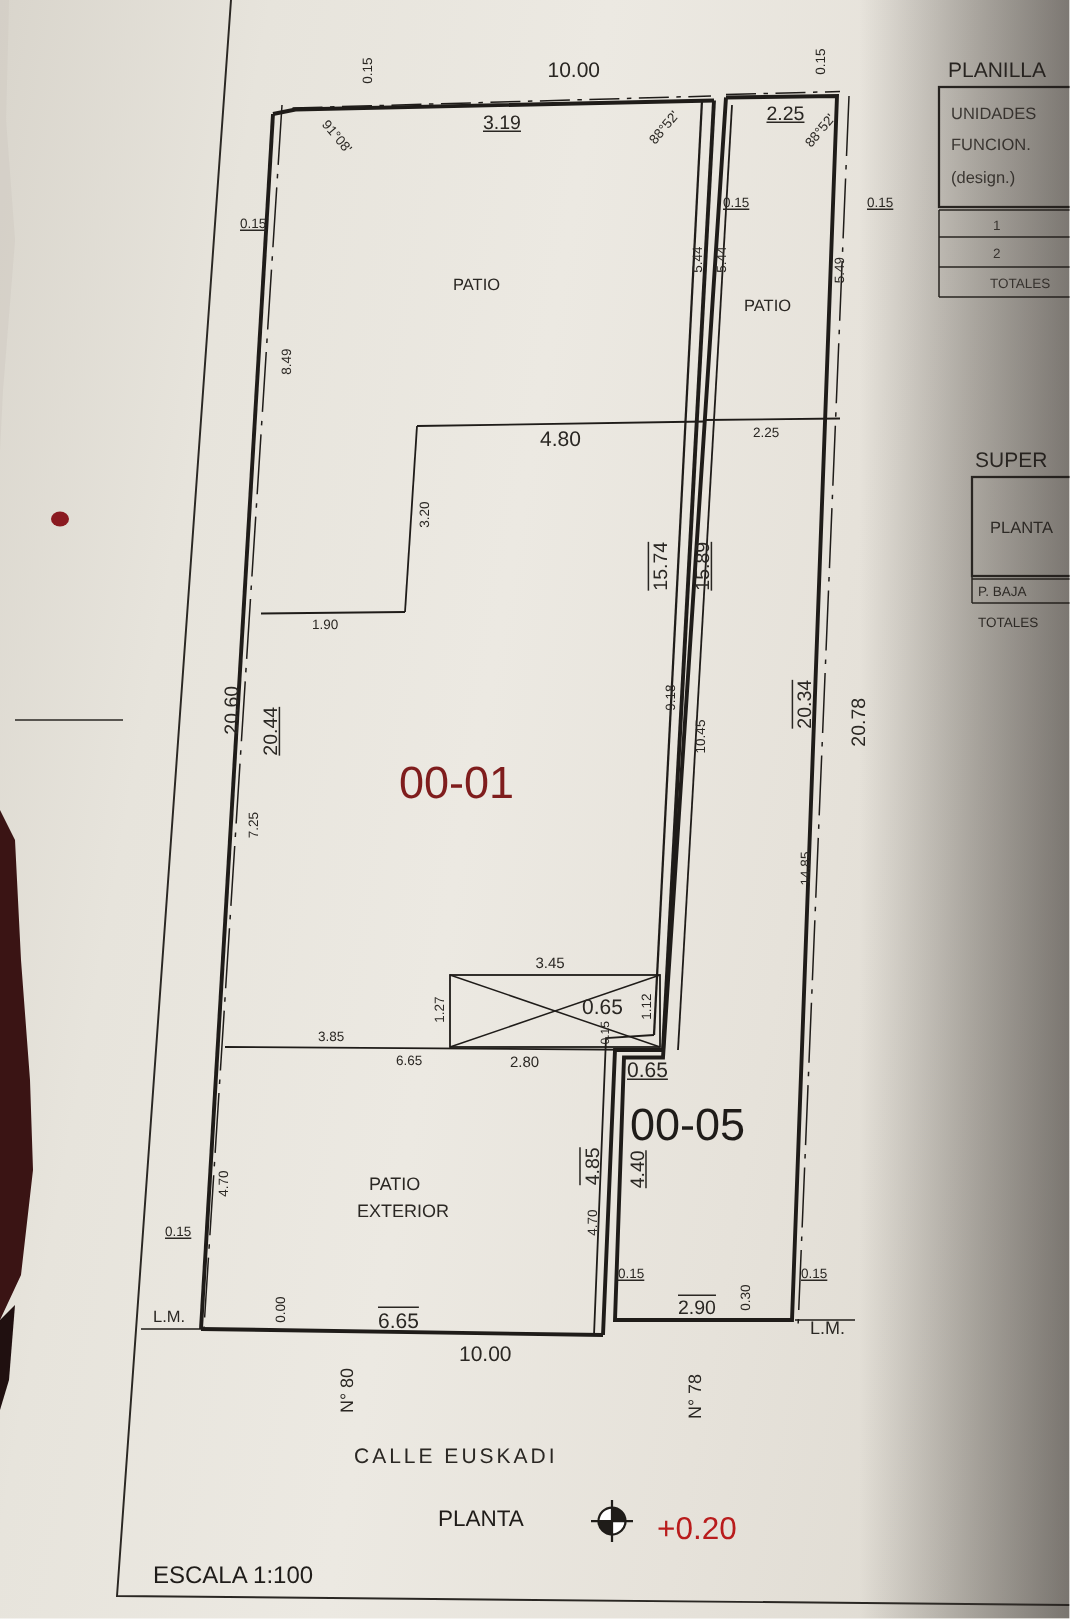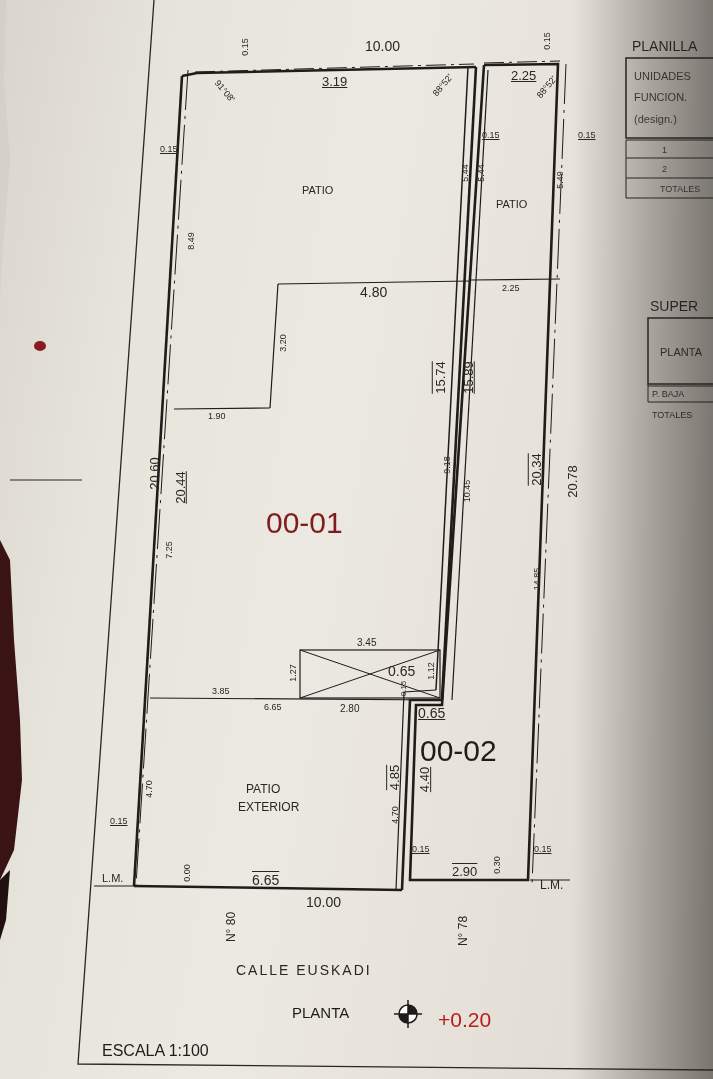--- a/index.html
+++ b/index.html
@@ -124,21 +124,21 @@
     <span style="position:absolute;left:164px;top:480px;font-size:13px;color:#2a2723;transform:rotate(-90deg);text-decoration:underline;">20.44</span>
     <span style="position:absolute;left:160px;top:545px;font-size:9px;color:#2a2723;transform:rotate(-90deg);">7.25</span>
 
     <span style="position:absolute;left:438px;top:460px;font-size:9px;color:#2a2723;transform:rotate(-90deg);">9.18</span>
     <span style="position:absolute;left:456px;top:486px;font-size:9px;color:#2a2723;transform:rotate(-90deg);">10.45</span>
     <span style="position:absolute;left:520px;top:462px;font-size:13px;color:#2a2723;transform:rotate(-90deg);text-decoration:overline;">20.34</span>
     <span style="position:absolute;left:556px;top:474px;font-size:13px;color:#2a2723;transform:rotate(-90deg);">20.78</span>
     <span style="position:absolute;left:526px;top:574px;font-size:9px;color:#2a2723;transform:rotate(-90deg);">14.85</span>
 
     <span style="position:absolute;left:266px;top:506px;font-size:30px;color:#7f1d1d;">00-01</span>
-    <span style="position:absolute;left:420px;top:734px;font-size:30px;color:#1f1c19;">00-02</span>
+    <span style="position:absolute;left:420px;top:734px;font-size:30px;color:#1f1c19;">00-05</span>
 
     <span style="position:absolute;left:357px;top:637px;font-size:10px;color:#2a2723;">3.45</span>
     <span style="position:absolute;left:284px;top:668px;font-size:9px;color:#2a2723;transform:rotate(-90deg);">1.27</span>
     <span style="position:absolute;left:340px;top:688px;font-size:10px;color:#2a2723;margin-top:15px;">2.80</span>
     <span style="position:absolute;left:388px;top:663px;font-size:14px;color:#2a2723;">0.65</span>
     <span style="position:absolute;left:422px;top:666px;font-size:9px;color:#2a2723;transform:rotate(-90deg);">1.12</span>
     <span style="position:absolute;left:396px;top:684px;font-size:8px;color:#2a2723;transform:rotate(-90deg);">0.15</span>
     <span style="position:absolute;left:418px;top:705px;font-size:14px;color:#2a2723;text-decoration:underline;">0.65</span>
 
     <span style="position:absolute;left:212px;top:686px;font-size:9px;color:#2a2723;">3.85</span>

